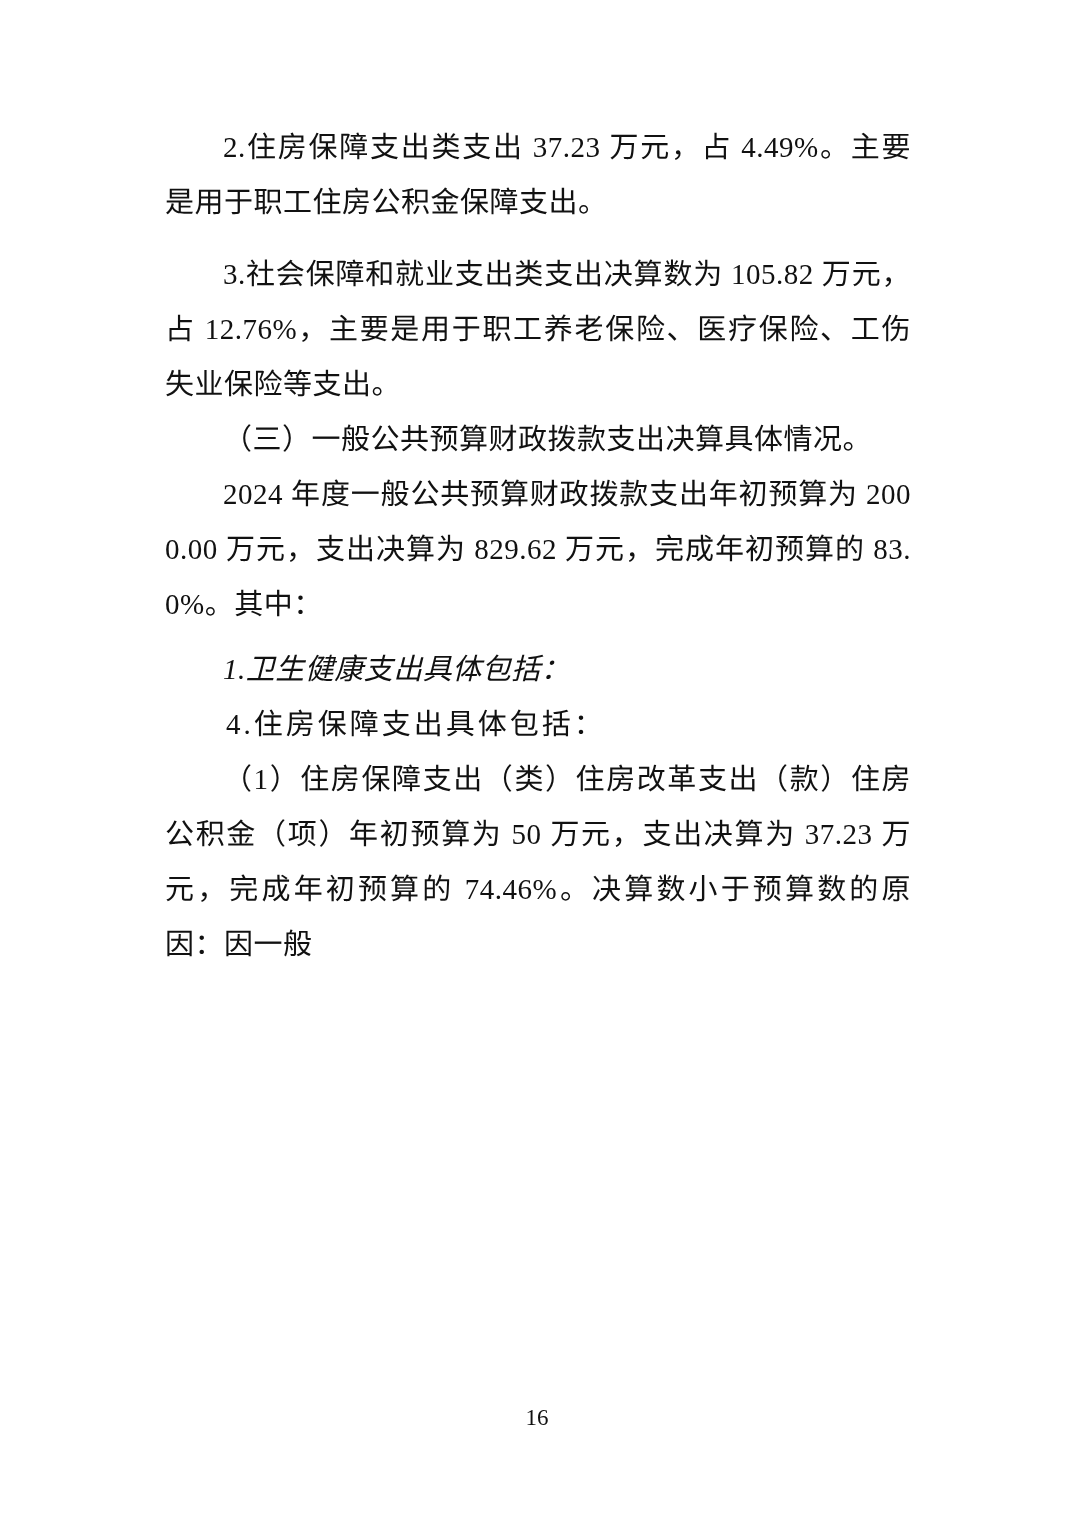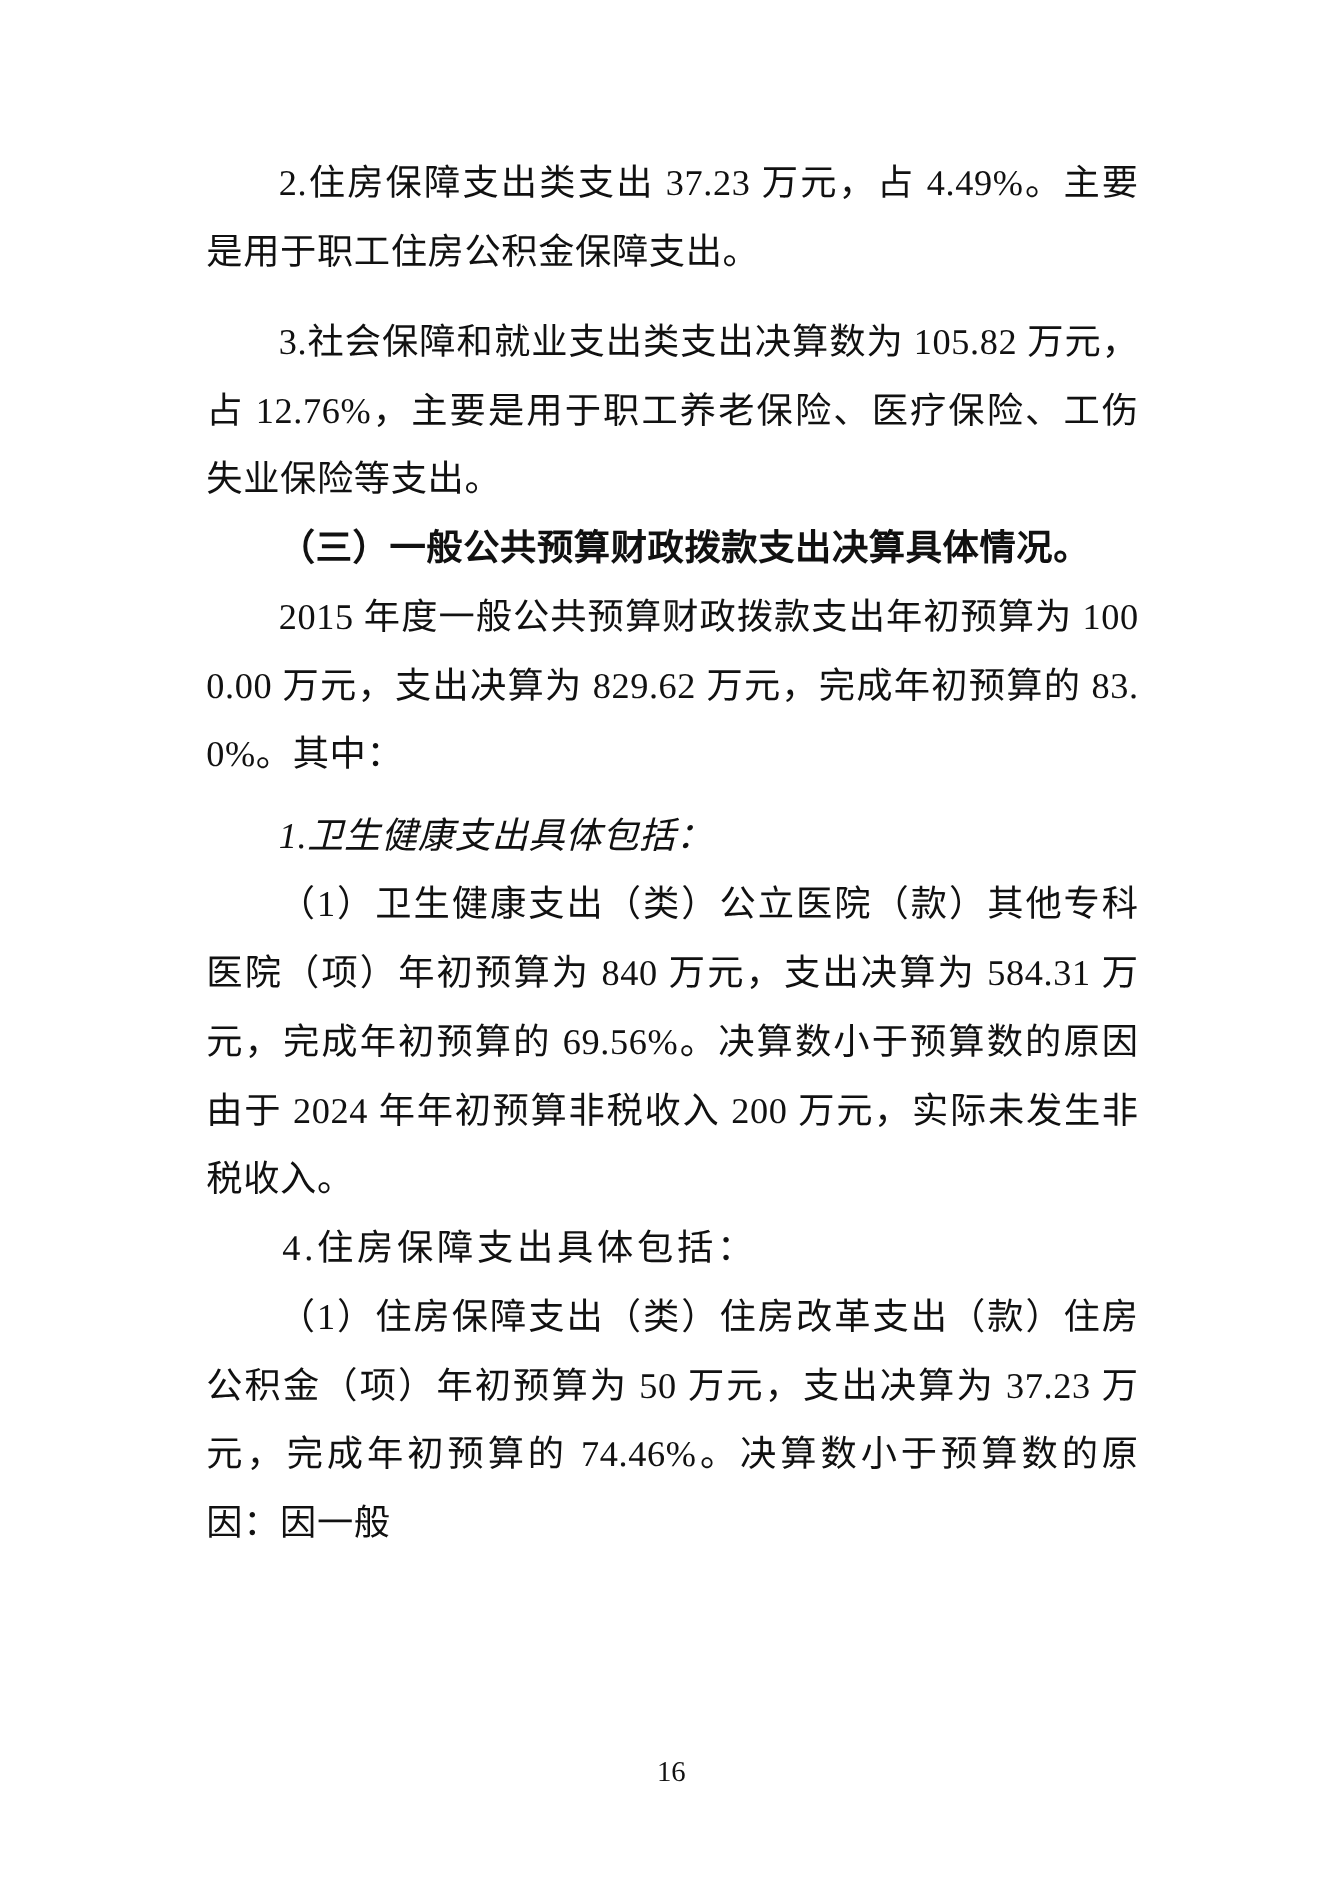--- a/index.html
+++ b/index.html
@@ -29,21 +29,21 @@
     line-height: 55px;
     letter-spacing: 0.5px;
     text-align: justify;
     text-justify: inter-ideograph;
     text-indent: 2em;
     word-break: break-all;
   }
   .para.gap-lg { margin-top: 17px; }
   .para.gap-sm { margin-top: 10px; font-style: italic; }
   .para.heading {
-    font-weight: bold;
+    font-weight: normal;
     text-align: left;
   }
   .para.spread {
     letter-spacing: 3px;
     text-indent: 2.1em;
   }
   .page-number {
     position: absolute;
     top: 1404px;
     left: 0;
@@ -55,20 +55,19 @@
   }
 </style>
 </head>
 <body>
 
 <div class="page">
   <main class="content">
     <p class="para">2.住房保障支出类支出 37.23 万元，占 4.49%。主要是用于职工住房公积金保障支出。</p>
     <p class="para gap-lg">3.社会保障和就业支出类支出决算数为 105.82 万元，占 12.76%，主要是用于职工养老保险、医疗保险、工伤失业保险等支出。</p>
     <p class="para heading">（三）一般公共预算财政拨款支出决算具体情况。</p>
-    <p class="para">2015 年度一般公共预算财政拨款支出年初预算为 1000.00 万元，支出决算为 829.62 万元，完成年初预算的 83.0%。其中：</p>
+    <p class="para">2024 年度一般公共预算财政拨款支出年初预算为 2000.00 万元，支出决算为 829.62 万元，完成年初预算的 83.0%。其中：</p>
     <p class="para gap-sm">1.卫生健康支出具体包括：</p>
-    <p class="para">（1）卫生健康支出（类）公立医院（款）其他专科医院（项）年初预算为 840 万元，支出决算为 584.31 万元，完成年初预算的 69.56%。决算数小于预算数的原因由于 2024 年年初预算非税收入 200 万元，实际未发生非税收入。</p>
     <p class="para spread">4.住房保障支出具体包括：</p>
     <p class="para">（1）住房保障支出（类）住房改革支出（款）住房公积金（项）年初预算为 50 万元，支出决算为 37.23 万元，完成年初预算的 74.46%。决算数小于预算数的原因：因一般</p>
   </main>
   <footer class="page-number">16</footer>
 </div>
 
 </body></html>

